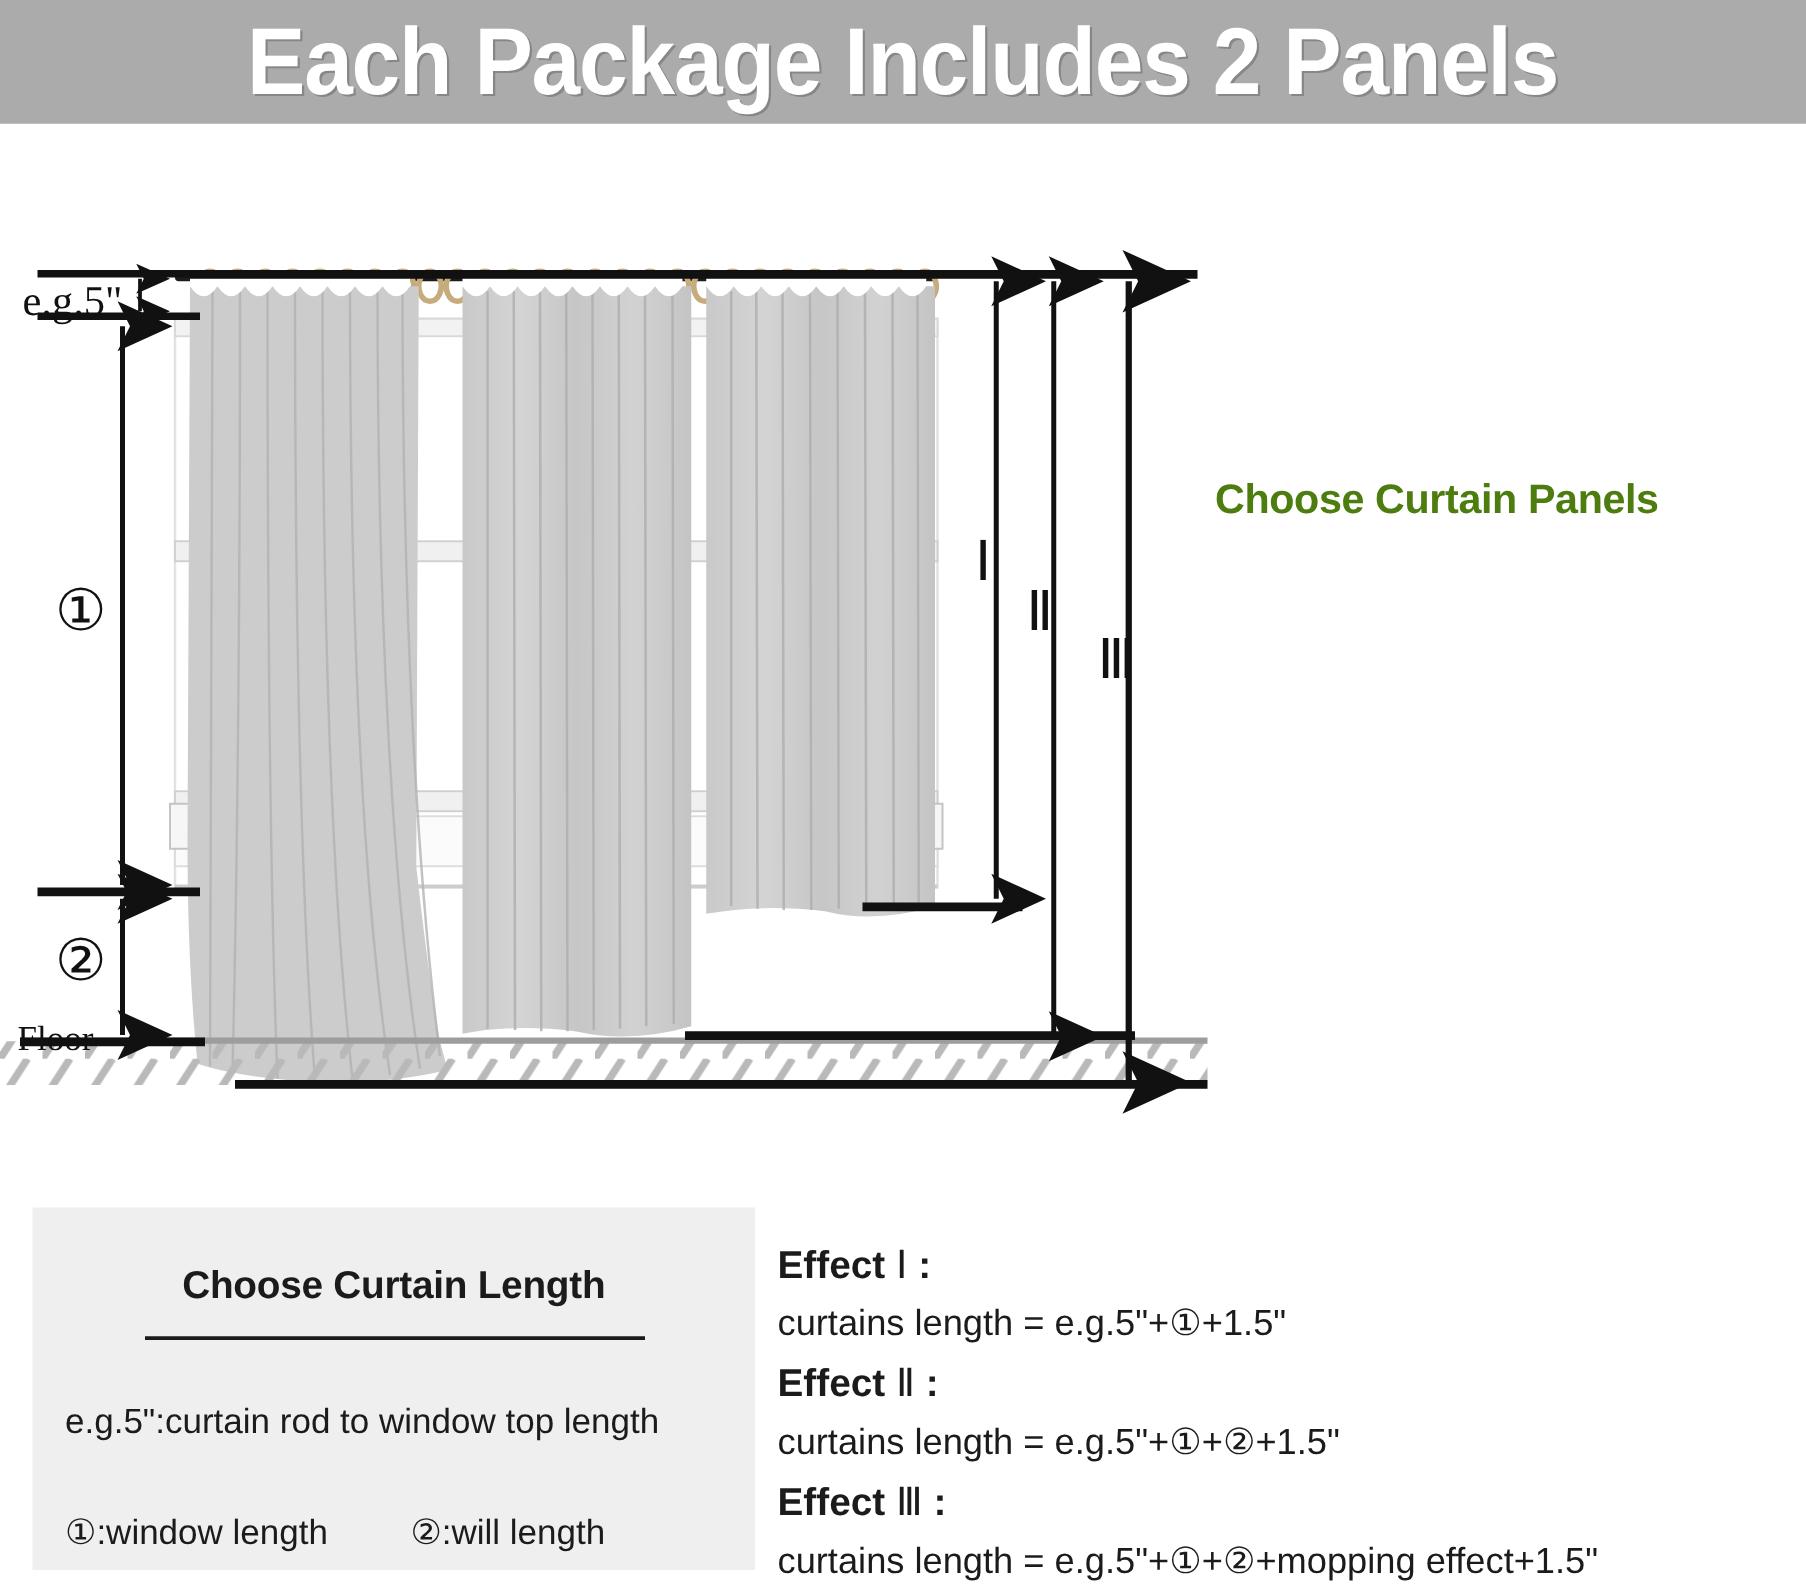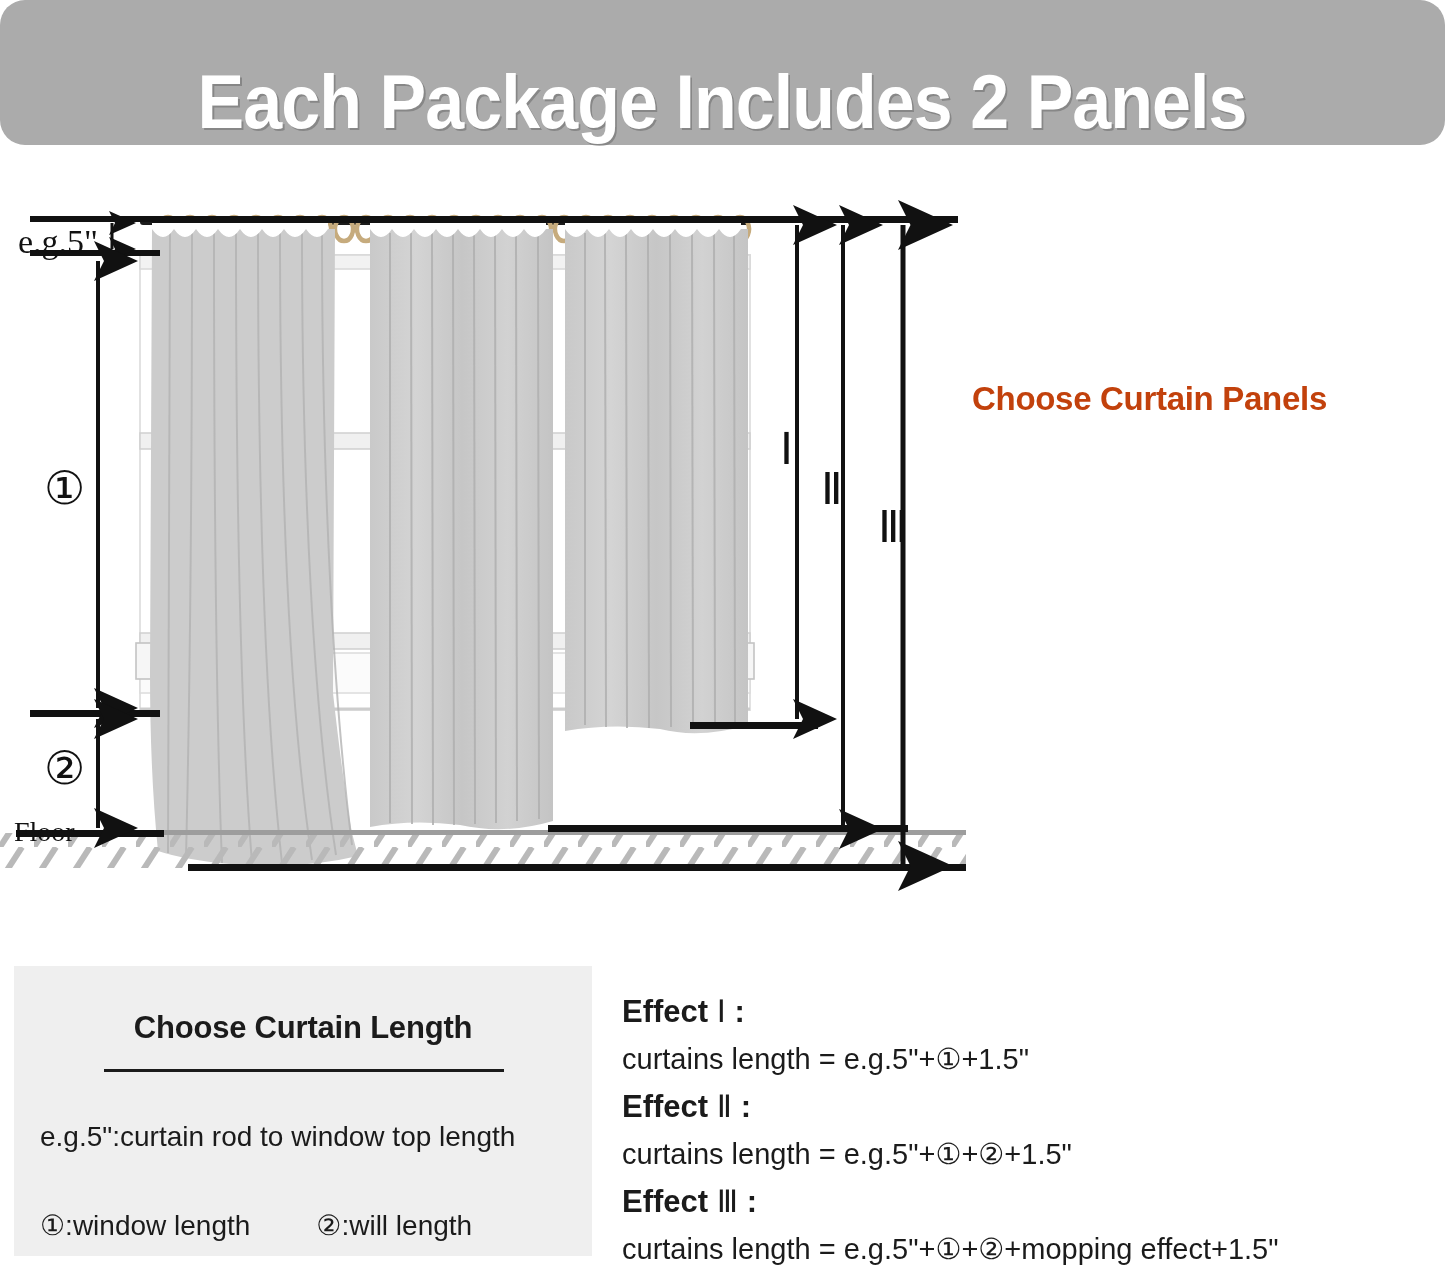--- a/index.html
+++ b/index.html
@@ -4,44 +4,44 @@
 <style>
   html,body{margin:0;padding:0;}
   body{
     width:1445px;height:1268px;position:relative;
     background:#ffffff;
     font-family:"Liberation Sans",sans-serif;
     overflow:hidden;
   }
   
   #banner{
-    position:absolute;left:0;top:0;width:1445px;height:145px;
+    position:absolute;left:0;top:0;width:1445px;height:99px;
     background:#ababab;
-    display:flex;align-items:flex-end;justify-content:center;border-radius:25px;
+    display:flex;align-items:center;justify-content:center;
   }
   #banner-title{
     color:#ffffff;
     font-family:"Liberation Sans",sans-serif;
     font-size:76px;font-weight:bold;
     letter-spacing:-1px;
     transform:scaleX(.92);
     text-shadow:2px 2px 0 rgba(90,90,90,.45);
     white-space:nowrap;
   }
   
   #diagram{position:absolute;left:0;top:133px;width:970px;height:790px;}
   .dimlabel{
     position:absolute;color:#111;
     font-family:"Liberation Serif",serif;
     white-space:nowrap;
   }
   
   #panels-section{position:absolute;left:966px;top:380px;width:470px;}
   #panels-title{
-    font-size:33px;font-weight:bold;color:#c2410c;
+    font-size:33px;font-weight:bold;color:#4d7c0f;
     font-family:"Liberation Sans",sans-serif;
     letter-spacing:-.3px;margin:0 0 28px 6px;
   }
   table.panels{
     border-collapse:separate;border-spacing:0;
     width:456px;table-layout:fixed;
     margin-left:6px;
   }
   table.panels th,table.panels td{
     border:3px solid #7d7d7d;
@@ -55,21 +55,21 @@
     letter-spacing:-.2px;
   }
   table.panels td{
     background:#ffffff;color:#222;
     font-size:26px;font-weight:normal;
     height:63px;
   }
   table.panels th:first-child,table.panels td:first-child{width:240px;}
   
   #length-box{
-    position:absolute;left:14px;top:966px;width:578px;height:290px;
+    position:absolute;left:26px;top:966px;width:578px;height:290px;
     background:#efefef;
   }
   #length-title{
     position:absolute;left:0;top:44px;width:578px;text-align:center;
     font-size:31px;font-weight:bold;color:#1b1b1b;
     font-family:"Liberation Sans",sans-serif;letter-spacing:-.2px;
   }
   #length-rule{
     position:absolute;left:90px;top:103px;width:400px;height:3px;background:#1b1b1b;
   }

